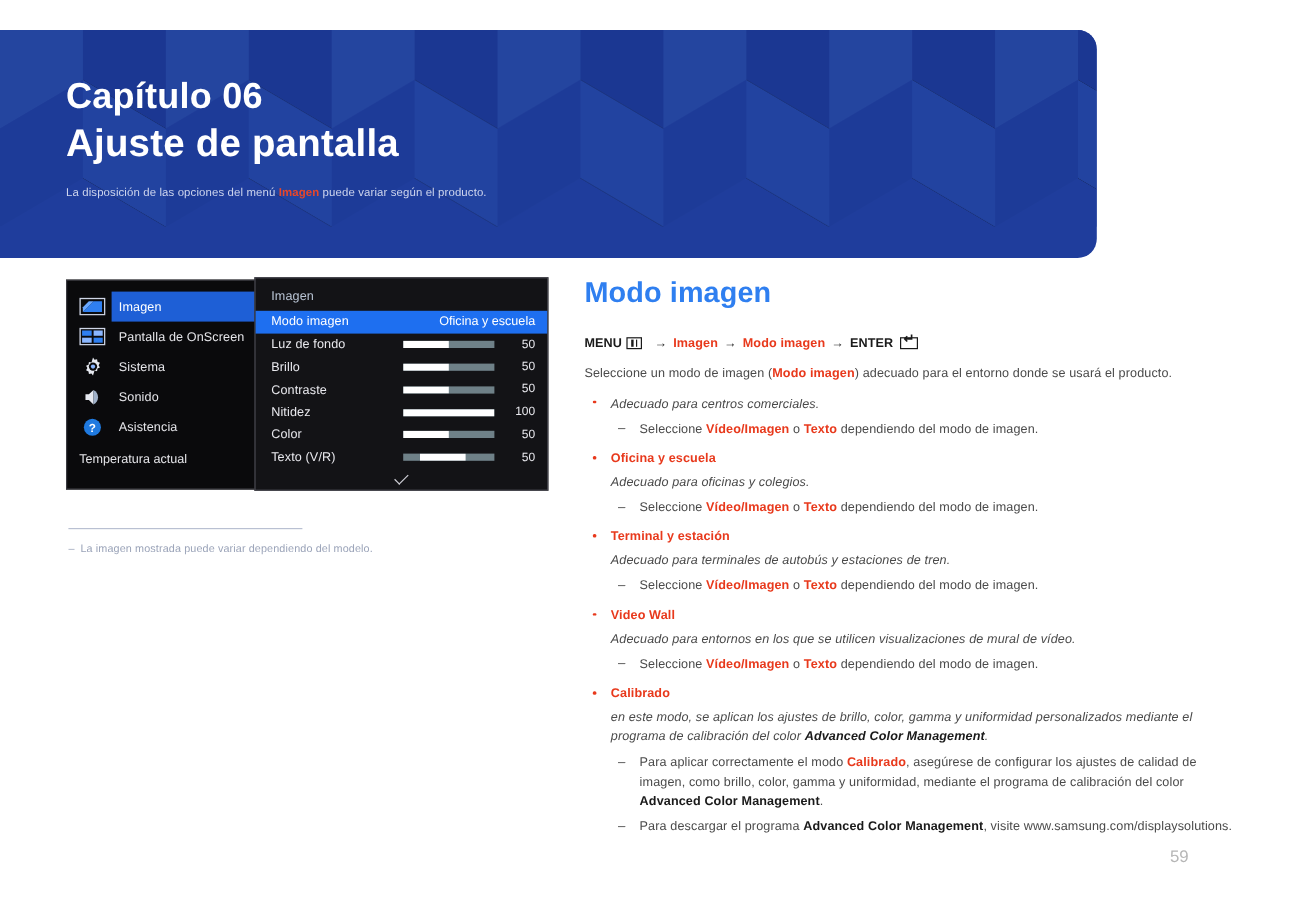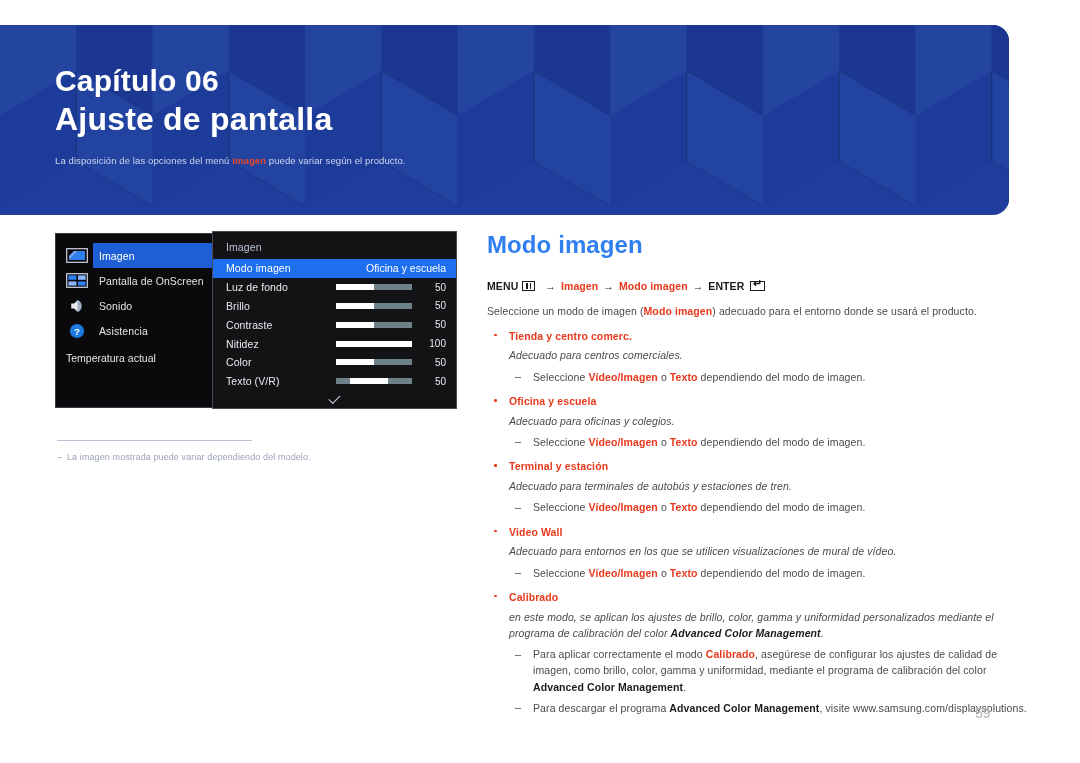--- a/index.html
+++ b/index.html
@@ -17,21 +17,21 @@
     width: 1080px;
     height: 763px;
     background: #ffffff;
   }
 
   
   .banner {
     position: absolute;
     left: 0;
     top: 25px;
-    width: 1009px;
+    width: 914px;
     height: 190px;
     background: #1f3d9c;
     border-radius: 0 16px 16px 0;
     overflow: hidden;
   }
   .banner-pattern {
     position: absolute;
     inset: 0;
     opacity: 1;
   }
@@ -408,20 +408,32 @@
               <rect x="0.7" y="0.7" width="20.6" height="13.6" fill="#0a0a0c" stroke="#cfd6e6" stroke-width="1.2"></rect>
               <rect x="2.4" y="2.4" width="8" height="4.4" fill="#2f7ff0"></rect>
               <rect x="12" y="2.4" width="7.6" height="4.4" fill="#8ab6ff"></rect>
               <rect x="2.4" y="8.4" width="8" height="4.2" fill="#8ab6ff"></rect>
               <rect x="12" y="8.4" width="7.6" height="4.2" fill="#2f7ff0"></rect>
             </svg>
           </span>
           <span class="lbl">Pantalla de OnScreen</span>
         </div>
 
+        <div class="osd-row">
+          <span class="ico">
+            <svg width="17" height="17" viewBox="0 0 20 20">
+              <g fill="#e6e9f0">
+                <path d="M10 1.2l1.5 2.1 2.5-.6.4 2.6 2.4 1-1.3 2.3 1.3 2.3-2.4 1-.4 2.6-2.5-.6L10 18.8l-1.5-2.1-2.5.6-.4-2.6-2.4-1 1.3-2.3L3.2 9.1l2.4-1 .4-2.6 2.5.6z"></path>
+              </g>
+              <circle cx="10" cy="10" r="4.1" fill="#0a0a0c"></circle>
+              <circle cx="10" cy="10" r="2.1" fill="#8ab6ff"></circle>
+            </svg>
+          </span>
+          <span class="lbl">Sistema</span>
+        </div>
 
         <div class="osd-row">
           <span class="ico">
             <svg width="16" height="16" viewBox="0 0 18 18">
               <path d="M2.5 6.3h3.2L10 2.2v13.6L5.7 11.7H2.5z" fill="#e6e9f0"></path>
               <path d="M10 2.2v13.6c2.8-1.3 4.3-3.8 4.3-6.8S12.8 3.5 10 2.2z" fill="#9fb0c8"></path>
             </svg>
           </span>
           <span class="lbl">Sonido</span>
         </div>
@@ -538,21 +550,20 @@
       <span class="arw">→</span>
       <span>ENTER</span>
       <span class="icon-enter"></span>
     </div>
 
     <div class="lead"><span>Seleccione un modo de imagen (</span><b>Modo imagen</b><span>) adecuado para el entorno donde se usará el producto.</span></div>
 
     <div class="bullets">
 
       <div class="b1">
-        <div class="b1-head">Tienda y centro comerc.</div>
         <div class="b1-body">Adecuado para centros comerciales.</div>
         <div class="b2"><span>Seleccione </span><b class="r">Vídeo/Imagen</b><span> o </span><b class="r">Texto</b><span> dependiendo del modo de imagen.</span></div>
       </div>
 
       <div class="b1">
         <div class="b1-head">Oficina y escuela</div>
         <div class="b1-body">Adecuado para oficinas y colegios.</div>
         <div class="b2"><span>Seleccione </span><b class="r">Vídeo/Imagen</b><span> o </span><b class="r">Texto</b><span> dependiendo del modo de imagen.</span></div>
       </div>
 

